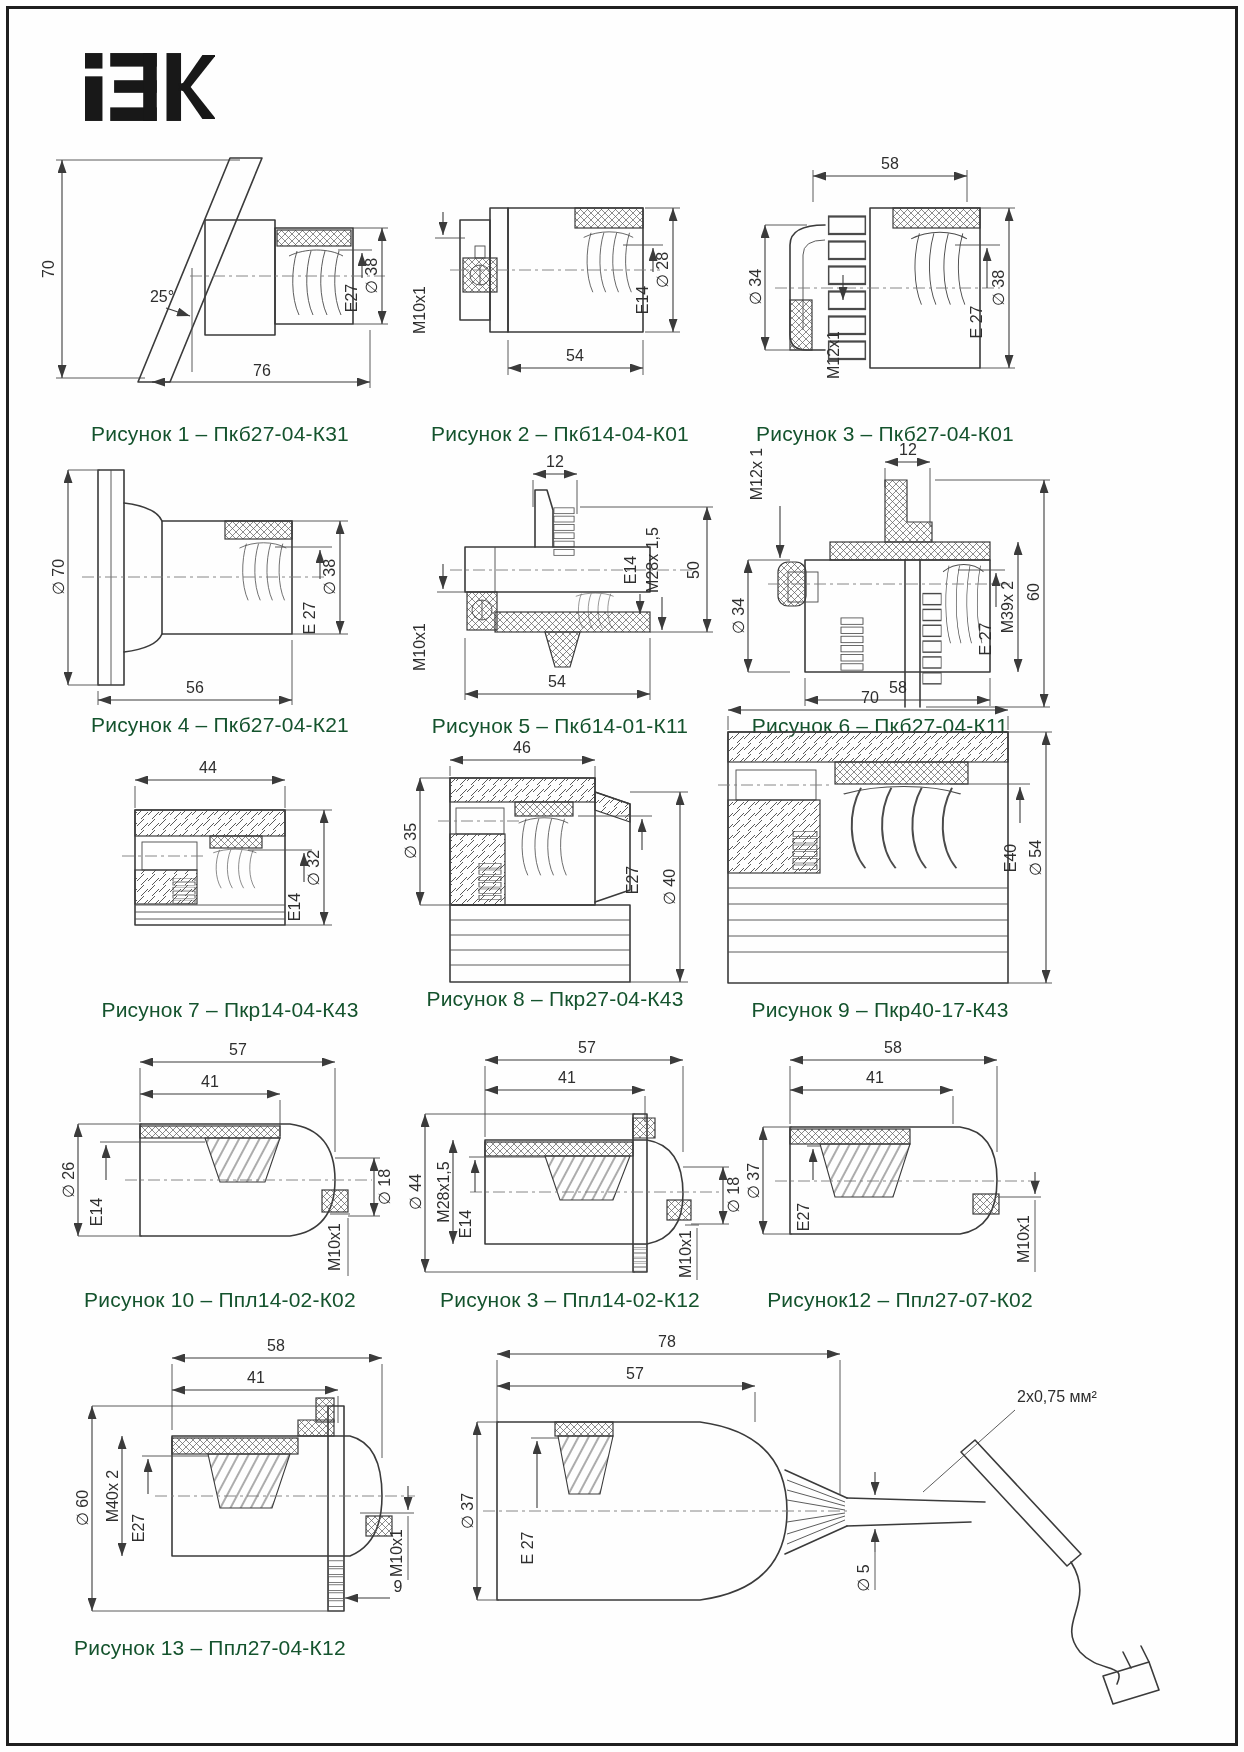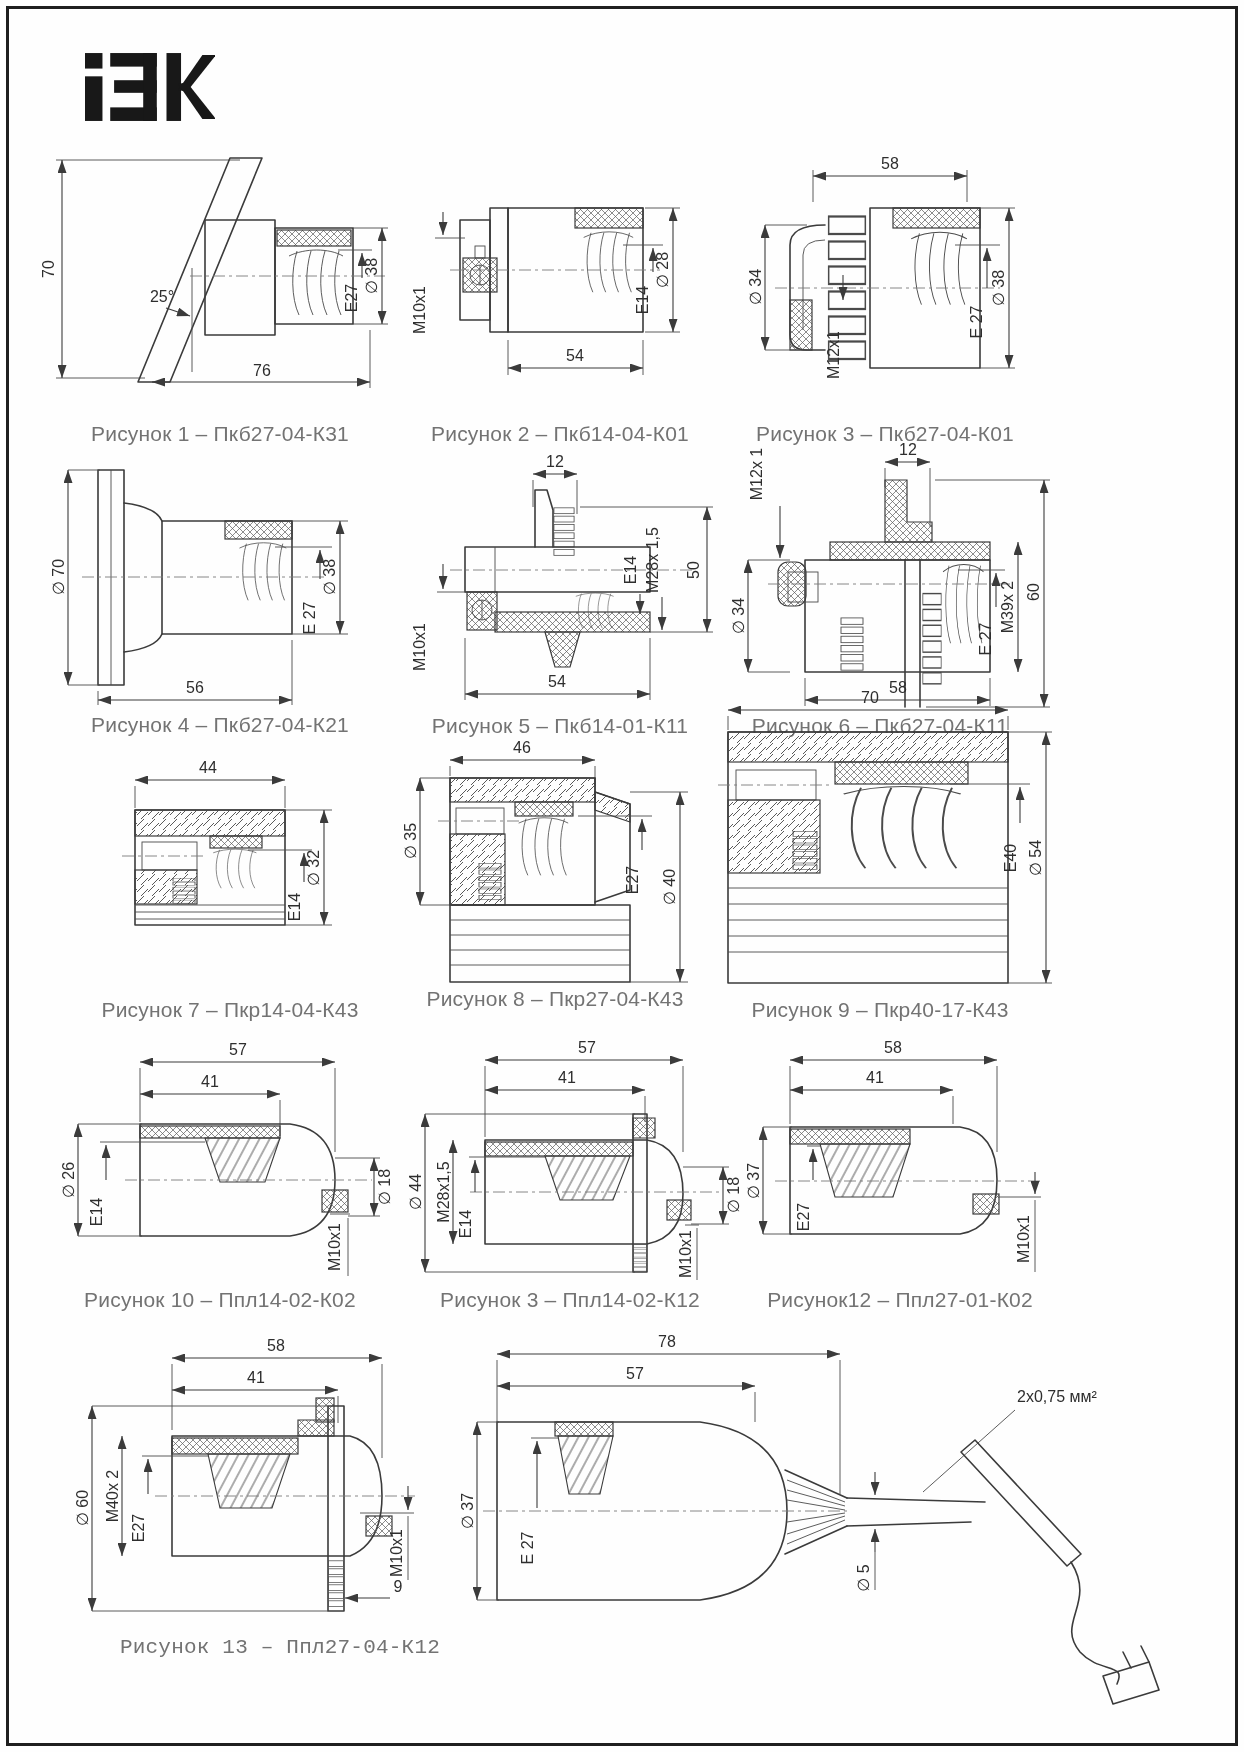--- a/index.html
+++ b/index.html
@@ -3,22 +3,22 @@
 <meta charset="utf-8">
 <style>
   html,body{margin:0;padding:0;background:#e8e8e8;}
   .page{position:relative;width:1244px;height:1752px;background:#fefefe;margin:0 auto;overflow:hidden;
         font-family:"Liberation Sans",sans-serif;}
   .frame{position:absolute;inset:6px;border:3px solid #1f1f1f;pointer-events:none;}
   .logo{position:absolute;left:85px;top:52px;}
   .sr{position:absolute;width:1px;height:1px;overflow:hidden;clip:rect(0 0 0 0);}
   .fig{position:absolute;}
   .fig svg{position:absolute;left:0;top:0;}
-  .cap{position:absolute;left:0;right:0;text-align:center;font-size:21px;color:#737373;letter-spacing:0.2px;white-space:nowrap;}
-  .cap.left{text-align:right;font-family:Liberation Mono, monospace;}
+  .cap{position:absolute;left:0;right:0;text-align:center;font-size:21px;color:#14532d;letter-spacing:0.2px;white-space:nowrap;}
+  .cap.left{text-align:left;}
   
   .o{fill:none;stroke:#3b3b3b;stroke-width:1.6;stroke-linejoin:round;stroke-linecap:round;}
   .t{fill:none;stroke:#4a4a4a;stroke-width:0.9;}
   .dm{fill:none;stroke:#3b3b3b;stroke-width:1.1;}
   .cl{fill:none;stroke:#7a7a7a;stroke-width:0.9;stroke-dasharray:12 4 3 4;}
   .xh{fill:url(#xh);stroke:#3b3b3b;stroke-width:1.2;}
   .dh{fill:url(#dh);stroke:#3b3b3b;stroke-width:1.1;}
   .d2{fill:url(#d2);stroke:#3b3b3b;stroke-width:1.2;}
   text.lb{font-family:"Liberation Sans",sans-serif;font-size:16px;fill:#2e2e2e;}
 </style>
@@ -478,21 +478,21 @@
         <line class="t" x1="264" y1="165" x2="306" y2="165"></line>
         <line class="dm" x1="300" y1="140" x2="300" y2="162" marker-end="url(#ar)"></line>
         <line class="t" x1="300" y1="168" x2="300" y2="240"></line>
       </g>
       <text class="lb" x="158" y="21" text-anchor="middle">58</text>
       <text class="lb" x="140" y="51" text-anchor="middle">41</text>
       <text class="lb" transform="rotate(-90 24 149)" x="24" y="149" text-anchor="middle">∅ 37</text>
       <text class="lb" transform="rotate(-90 74 185)" x="74" y="185" text-anchor="middle">E27</text>
       <text class="lb" transform="rotate(-90 294 207)" x="294" y="207" text-anchor="middle">M10x1</text>
     </svg>
-    <div class="cap" style="top:256px">Рисунок12 – Ппл27-01-К02</div>
+    <div class="cap" style="top:256px">Рисунок12 – Ппл27-07-К02</div>
   </div>
 
   <div class="fig" style="left:60px;top:1328px;width:380px;height:350px">
     <svg width="380" height="302">
       <g>
         <line class="dm" x1="112" y1="30" x2="322" y2="30" marker-start="url(#ar)" marker-end="url(#ar)"></line>
         <line class="t" x1="112" y1="36" x2="112" y2="102"></line>
           <line class="t" x1="322" y1="36" x2="322" y2="130"></line>
         <line class="dm" x1="112" y1="62" x2="278" y2="62" marker-start="url(#ar)" marker-end="url(#ar)"></line>
         <line class="t" x1="278" y1="68" x2="278" y2="95"></line>

